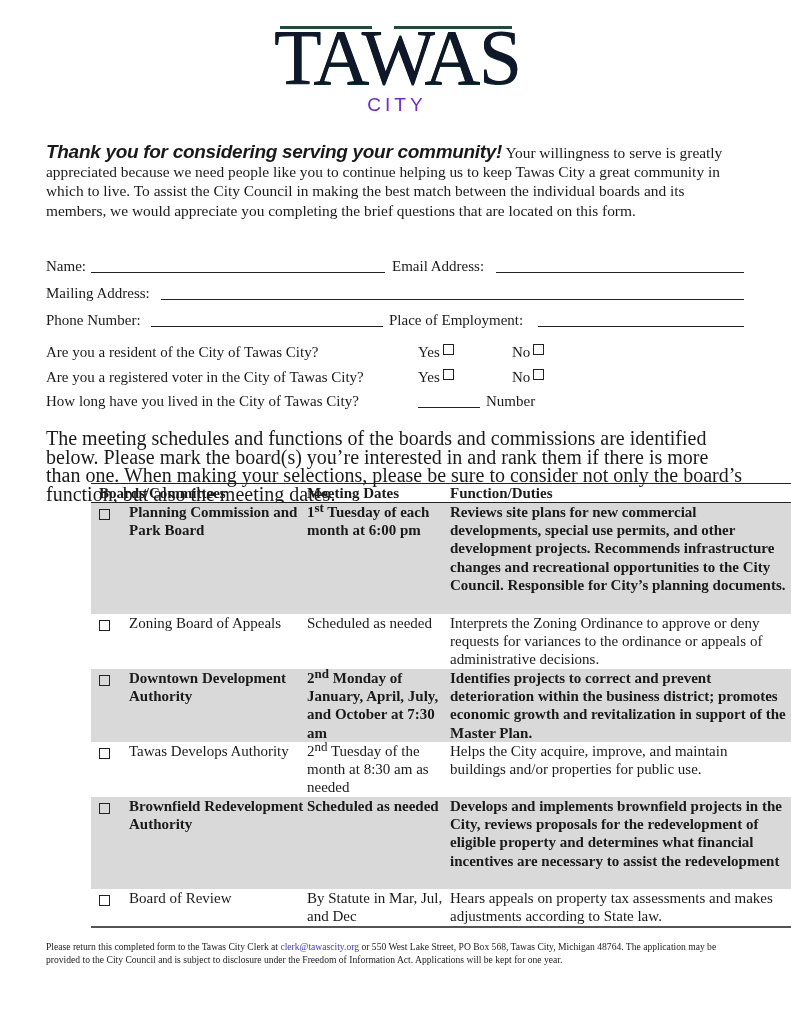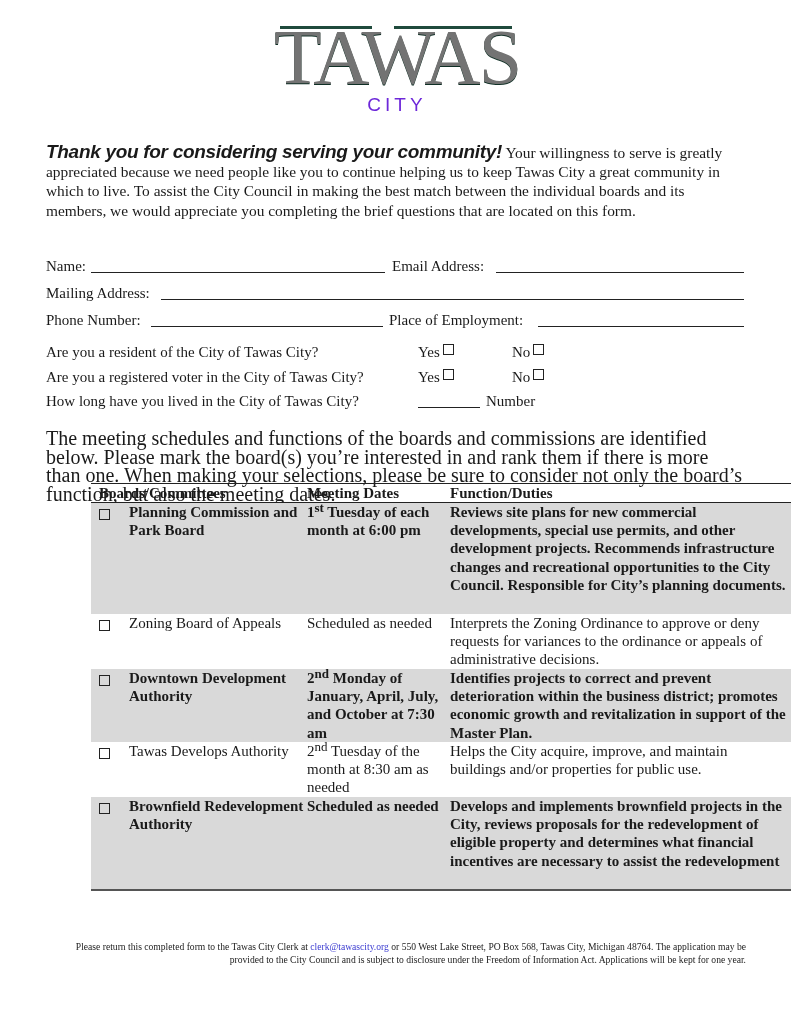--- a/index.html
+++ b/index.html
@@ -1,20 +1,20 @@
 <!DOCTYPE html>
 <html><head>
 <meta charset="utf-8">
 <style>
   html, body { margin: 0; padding: 0; background: #ffffff; }
   body { width: 791px; height: 1024px; position: relative; overflow: hidden;
          font-family: "Liberation Serif", "DejaVu Serif", serif; color: #1a1a1a; }
   .logo { position: absolute; left: 262px; top: 18px; width: 270px; height: 100px; text-align: center; }
   .logo-main { position: absolute; left: 0; top: 0; width: 270px; font-family: "Liberation Serif", serif;
-               font-size: 78px; line-height: 78px; color: #737373; letter-spacing: -2px; font-weight: normal;
+               font-size: 78px; line-height: 78px; color: #0f172a; letter-spacing: -2px; font-weight: normal;
                text-shadow: 0 1px 0 #0f2f25; }
   .logo-bar { position: absolute; top: 8px; height: 3px; background: #1f4a3c; }
   .logo-city { position: absolute; left: 0; top: 76px; width: 270px; font-family: "Liberation Sans", sans-serif;
                font-size: 19px; letter-spacing: 4px; color: #6d28d9; font-weight: normal; }
 
   .intro { position: absolute; left: 46px; top: 142px; width: 700px; font-size: 15.4px; line-height: 19.2px; }
   .intro .lead { font-family: "Liberation Sans", sans-serif; font-weight: bold; font-style: italic; font-size: 19px; letter-spacing: -0.3px; }
 
   .field-row { position: absolute; left: 46px; width: 700px; font-size: 15px; height: 20px; }
   .field-row .seg { position: absolute; top: 0; white-space: nowrap; }
@@ -32,21 +32,21 @@
   .trow { position: relative; font-size: 15px; line-height: 18.2px; }
   .trow.shade { background: #d9d9d9; font-weight: bold; }
   .trow .c0 { position: absolute; left: 8px; top: 6px; }
   .trow .c1 { position: absolute; left: 38px; top: 0; width: 175px; }
   .trow .c2 { position: absolute; left: 216px; top: 0; width: 140px; }
   .trow .c3 { position: absolute; left: 359px; top: 0; width: 336px; }
   .trow .cbox { display: block; width: 9px; height: 9px; border: 1.8px solid #222; }
   .table-bottom { border-bottom: 2px solid #555; }
   sup { font-size: 13px; line-height: 0; vertical-align: 5px; }
 
-  .footer { position: absolute; left: 46px; top: 941px; width: 700px; font-size: 9.6px; line-height: 12.5px; font-family: "Liberation Serif", serif; color: #222; text-align: right; }
+  .footer { position: absolute; left: 46px; top: 941px; width: 700px; font-size: 9.6px; line-height: 12.5px; font-family: "Liberation Serif", serif; color: #222; }
   .footer .email { color: #3b3bd0; }
 </style>
 </head>
 <body>
 
 <div class="logo">
   <div class="logo-bar" style="left:18px;width:92px;"></div>
   <div class="logo-bar" style="left:132px;width:118px;"></div>
   <div class="logo-main">TAWAS</div>
   <div class="logo-city">CITY</div>
@@ -136,17 +136,25 @@
 
   <div class="trow shade" style="height:92px;">
     <div class="c0">
         <span class="cbox"></span>
       </div>
     <div class="c1">Brownfield Redevelopment Authority</div>
     <div class="c2"><span></span><sup></sup><span>Scheduled as needed</span></div>
     <div class="c3">Develops and implements brownfield projects in the City, reviews proposals for the redevelopment of eligible property and determines what financial incentives are necessary to assist the redevelopment</div>
   </div>
 
+  <div class="trow" style="height:37px;">
+    <div class="c0">
+        <span class="cbox"></span>
+      </div>
+    <div class="c1">Board of Review</div>
+    <div class="c2"><span></span><sup></sup><span>By Statute in Mar, Jul, and Dec</span></div>
+    <div class="c3">Hears appeals on property tax assessments and makes adjustments according to State law.</div>
+  </div>
 </div>
 
 <div class="footer">
   <span>Please return this completed form to the Tawas City Clerk at </span><span class="email">clerk@tawascity.org</span><span> or 550 West Lake Street, PO Box 568, Tawas City, Michigan 48764.  The application may be provided to the City Council and is subject to disclosure under the Freedom of Information Act.  Applications will be kept for one year.</span>
 </div>
 
 </body></html>

